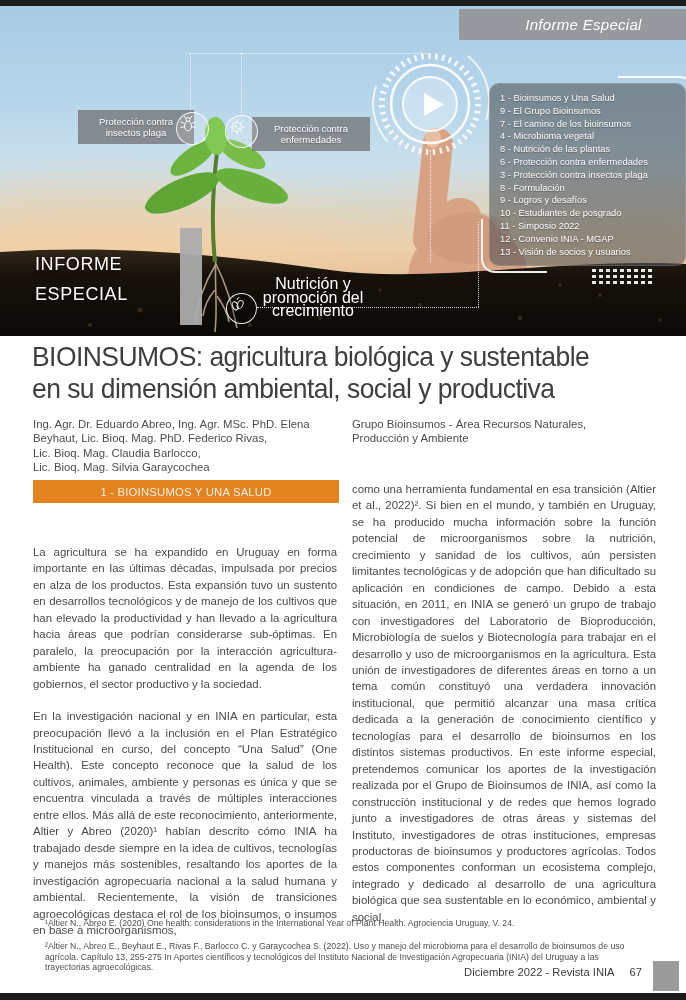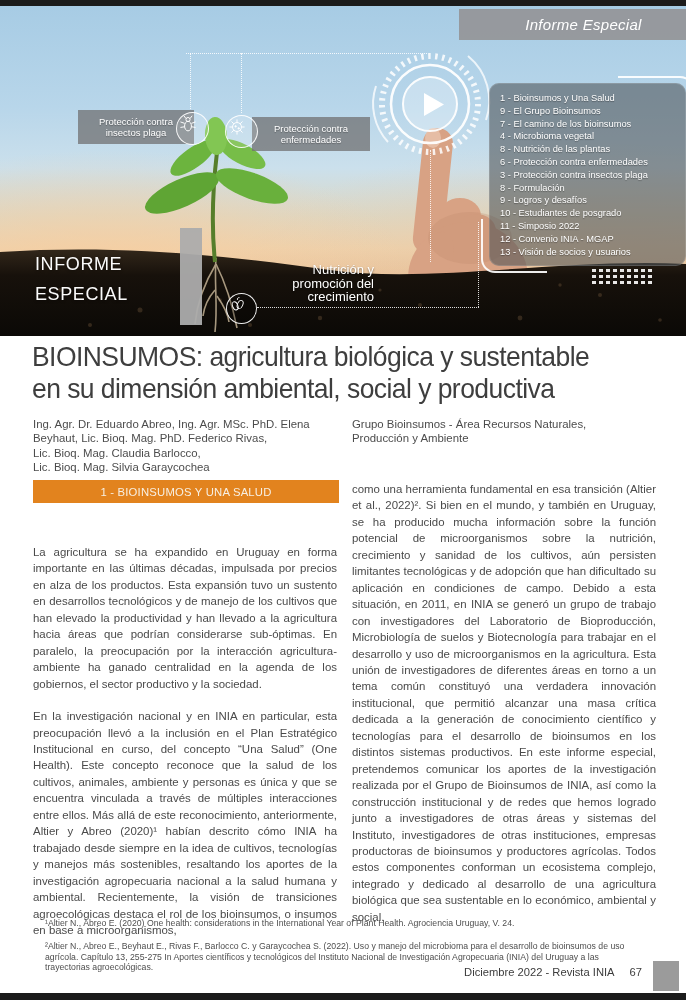--- a/index.html
+++ b/index.html
@@ -35,22 +35,22 @@
     padding:2px 5px;z-index:20;text-shadow:0 1px 1px rgba(0,0,0,.3);}
   .label-insects{left:78px;top:110px;width:106px;height:30px;}
   .label-disease{left:252px;top:117px;width:108px;height:30px;}
   .circle-icon{position:absolute;border:1.5px solid rgba(255,255,255,.92);border-radius:50%;
     background:rgba(255,255,255,.14);z-index:21;display:flex;align-items:center;justify-content:center;}
   .ci-insect{left:176px;top:112px;width:31px;height:31px;}
   .ci-germ{left:225px;top:115px;width:31px;height:31px;}
   .ci-seed{left:226px;top:293px;width:29px;height:29px;background:rgba(0,0,0,.25);}
   .dot-h{position:absolute;border-top:1px dotted rgba(255,255,255,.85);z-index:15;}
   .dot-v{position:absolute;border-left:1px dotted rgba(255,255,255,.85);z-index:15;}
-  .nutrition-label{position:absolute;left:252px;top:263px;width:122px;color:#fff;font-size:13px;
-    line-height:13.5px;text-align:right;z-index:22;text-shadow:0 1px 2px rgba(0,0,0,.5);}
+  .nutrition-label{position:absolute;left:252px;top:277px;width:122px;color:#fff;font-size:16px;
+    line-height:13.5px;text-align:center;z-index:22;text-shadow:0 1px 2px rgba(0,0,0,.5);}
   .banner-text{position:absolute;left:35px;top:249px;color:#fbfbfb;font-size:18px;line-height:30px;
     letter-spacing:.6px;z-index:22;text-shadow:0 1px 3px rgba(0,0,0,.4);}
   .banner-bar{position:absolute;left:180px;top:228px;width:22px;height:97px;
     background:rgba(172,172,172,.95);z-index:22;}
   .hero svg{position:absolute;top:0;left:0;z-index:10;}
   svg.soil-svg{z-index:12;}
   svg.plant-svg{z-index:14;}
   svg.hud-svg{z-index:18;}
   
   .title{position:absolute;left:32px;top:341px;color:#3e3e3e;font-size:28.5px;line-height:31.5px;

